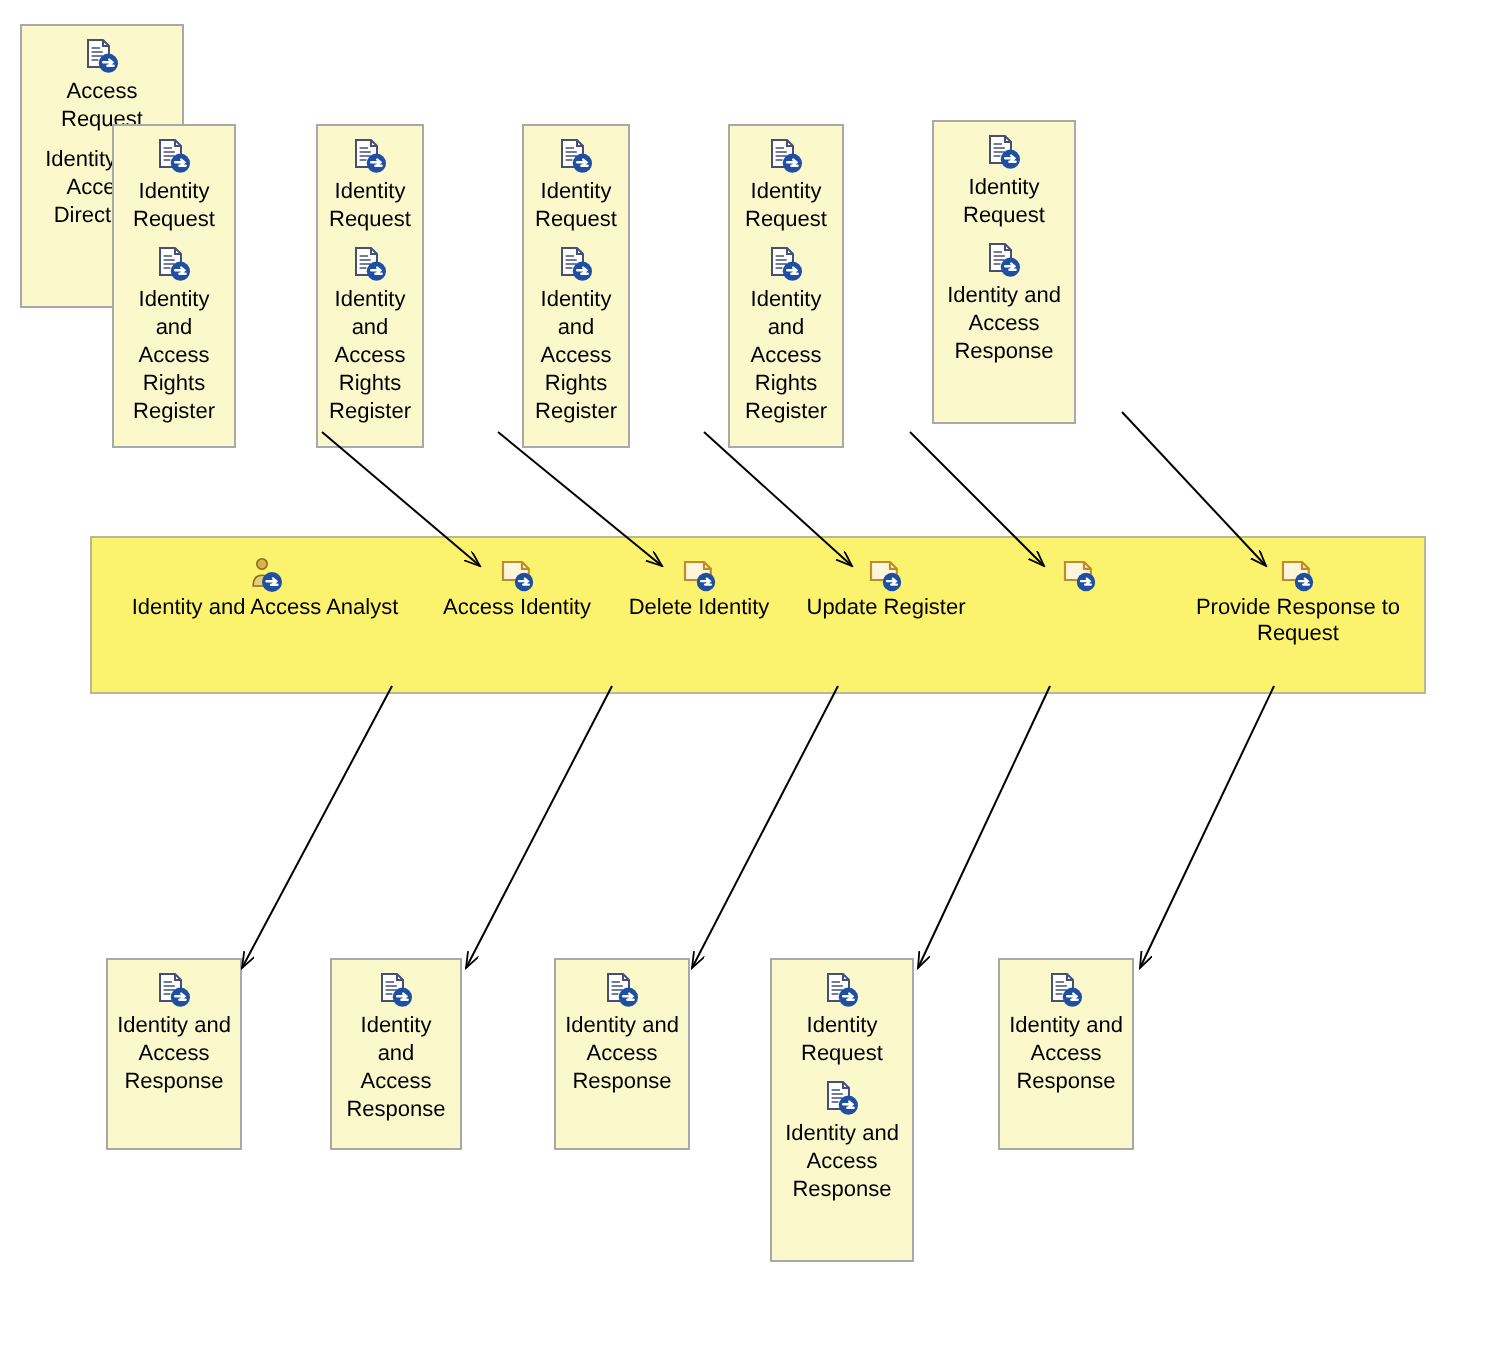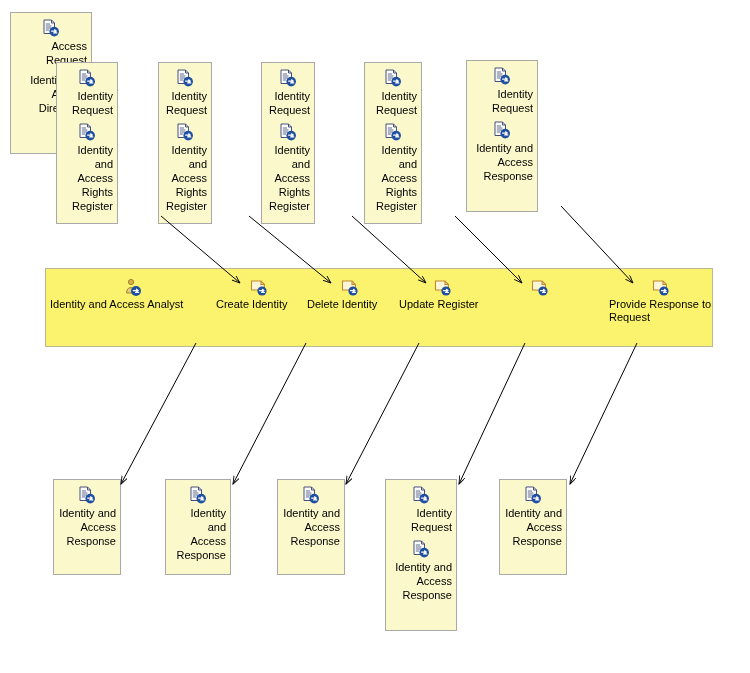--- a/index.html
+++ b/index.html
@@ -27,41 +27,40 @@
     font-size: 11px;
     line-height: 14px;
     padding-top: 6px;
   }
   .artifact .entry { margin-bottom: 2px; }
   .artifact .entry + .entry { margin-top: 6px; }
   .artifact .label {
     display: block;
     padding: 0 4px;
     word-wrap: break-word;
-    text-align: right;
   }
 
   
   .icon {
     display: block;
     margin: 0 auto 2px auto;
     width: 20px;
     height: 18px;
   }
 
   
   .band {
     position: absolute;
     background: #fbf36d;
     border: 1px solid #b8b894;
     box-sizing: border-box;
   }
   .band-item {
     position: absolute;
-    text-align: left;
+    text-align: center;
     font-size: 11px;
     line-height: 13px;
     color: #000000;
   }
   .band-item .label { display: block; }
 
   
   #wires {
     position: absolute;
     left: 0;
@@ -216,21 +215,21 @@
         </svg>
         <span class="label">Identity and Access Analyst</span>
       </div>
       <div class="band-item" style="left: 216px; top: 278px; width: 85px;">
         <svg class="icon" viewBox="0 0 20 18">
           <path d="M2.5 3 h9.5 l3.4 3.4 v5.6 h-12.9 z" fill="#fdf6d8" stroke="#c08a2e" stroke-width="1.1"></path>
           <path d="M12 3 v3.4 h3.4" fill="none" stroke="#c08a2e" stroke-width="1.1"></path>
           <circle cx="13" cy="13" r="4.6" fill="#1f4fa0"></circle>
           <path d="M10.5 12.6 h3 M13.4 11.3 l1.5 1.3 l-1.5 1.3 M15.5 14.3 h-3" stroke="#ffffff" stroke-width="1.15" fill="none" stroke-linecap="round"></path>
         </svg>
-        <span class="label">Create Identity</span>
+        <span class="label">Access Identity</span>
       </div>
       <div class="band-item" style="left: 307px; top: 278px; width: 85px;">
         <svg class="icon" viewBox="0 0 20 18">
           <path d="M2.5 3 h9.5 l3.4 3.4 v5.6 h-12.9 z" fill="#fdf6d8" stroke="#c08a2e" stroke-width="1.1"></path>
           <path d="M12 3 v3.4 h3.4" fill="none" stroke="#c08a2e" stroke-width="1.1"></path>
           <circle cx="13" cy="13" r="4.6" fill="#1f4fa0"></circle>
           <path d="M10.5 12.6 h3 M13.4 11.3 l1.5 1.3 l-1.5 1.3 M15.5 14.3 h-3" stroke="#ffffff" stroke-width="1.15" fill="none" stroke-linecap="round"></path>
         </svg>
         <span class="label">Delete Identity</span>
       </div>
@@ -244,21 +243,21 @@
         <span class="label">Update Register</span>
       </div>
       <div class="band-item" style="left: 494px; top: 278px; width: 92px;">
         <svg class="icon" viewBox="0 0 20 18">
           <path d="M2.5 3 h9.5 l3.4 3.4 v5.6 h-12.9 z" fill="#fdf6d8" stroke="#c08a2e" stroke-width="1.1"></path>
           <path d="M12 3 v3.4 h3.4" fill="none" stroke="#c08a2e" stroke-width="1.1"></path>
           <circle cx="13" cy="13" r="4.6" fill="#1f4fa0"></circle>
           <path d="M10.5 12.6 h3 M13.4 11.3 l1.5 1.3 l-1.5 1.3 M15.5 14.3 h-3" stroke="#ffffff" stroke-width="1.15" fill="none" stroke-linecap="round"></path>
         </svg>
       </div>
-      <div class="band-item" style="left: 597px; top: 278px; width: 104px; margin-left: 12px;">
+      <div class="band-item" style="left: 597px; top: 278px; width: 104px;">
         <svg class="icon" viewBox="0 0 20 18">
           <path d="M2.5 3 h9.5 l3.4 3.4 v5.6 h-12.9 z" fill="#fdf6d8" stroke="#c08a2e" stroke-width="1.1"></path>
           <path d="M12 3 v3.4 h3.4" fill="none" stroke="#c08a2e" stroke-width="1.1"></path>
           <circle cx="13" cy="13" r="4.6" fill="#1f4fa0"></circle>
           <path d="M10.5 12.6 h3 M13.4 11.3 l1.5 1.3 l-1.5 1.3 M15.5 14.3 h-3" stroke="#ffffff" stroke-width="1.15" fill="none" stroke-linecap="round"></path>
         </svg>
         <span class="label">Provide Response to Request</span>
       </div>
     </div>
 

